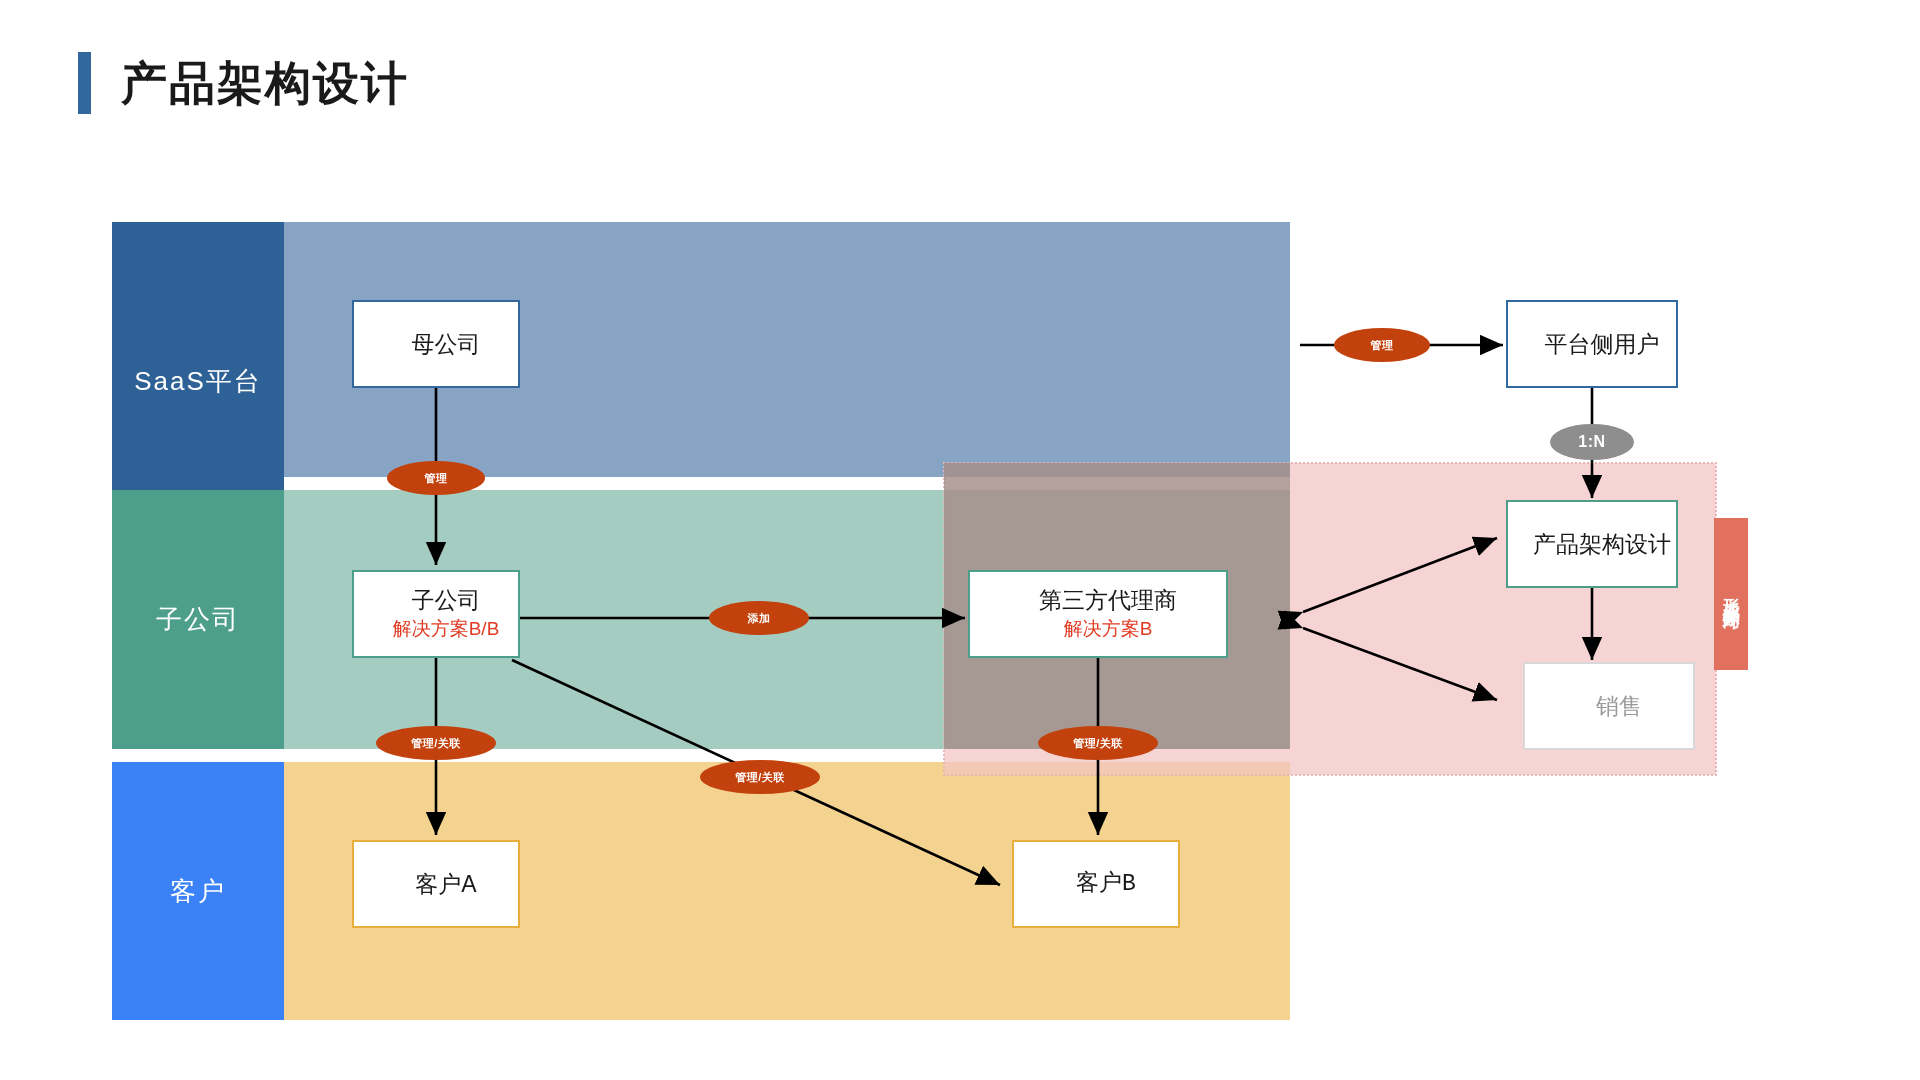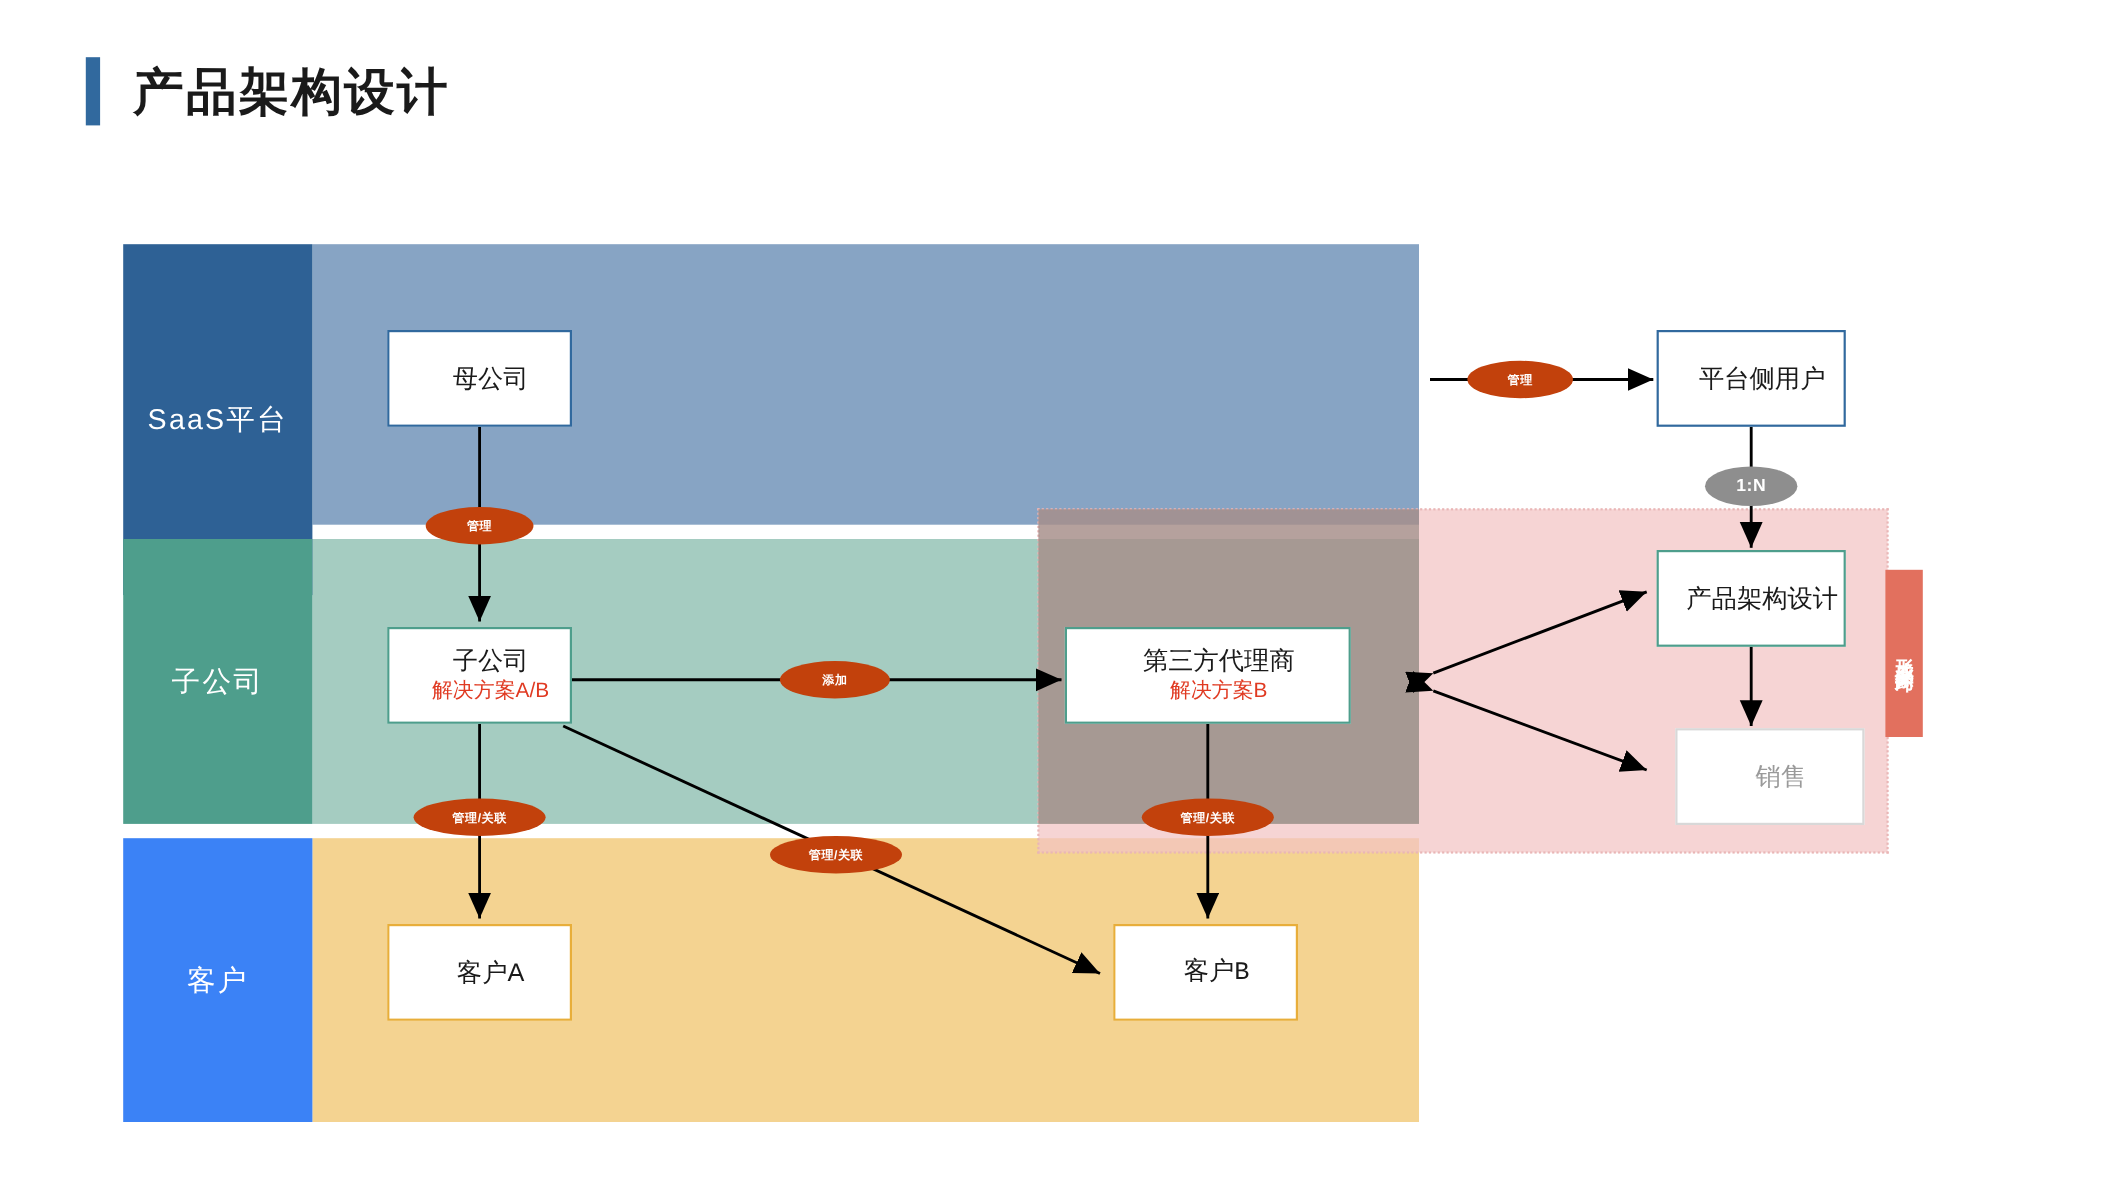--- a/index.html
+++ b/index.html
@@ -126,21 +126,21 @@
       <line x1="1303" y1="628" x2="1497" y2="700" marker-end="url(#ah)" marker-start="url(#ahs)"></line>
     </g>
   </svg>
 
   <div class="node b-blue" style="left:352px;top:300px;width:168px;height:88px;">
     <div class="n-title">母公司</div>
   </div>
 
   <div class="node b-teal" style="left:352px;top:570px;width:168px;height:88px;">
     <div class="n-title">子公司</div>
-    <div class="n-sub">解决方案A/B</div>
+    <div class="n-sub">解决方案B/B</div>
   </div>
 
   <div class="node b-teal" style="left:968px;top:570px;width:260px;height:88px;">
     <div class="n-title">第三方代理商</div>
     <div class="n-sub">解决方案B</div>
   </div>
 
   <div class="node b-gold" style="left:352px;top:840px;width:168px;height:88px;">
     <div class="n-title">客户A</div>
   </div>

